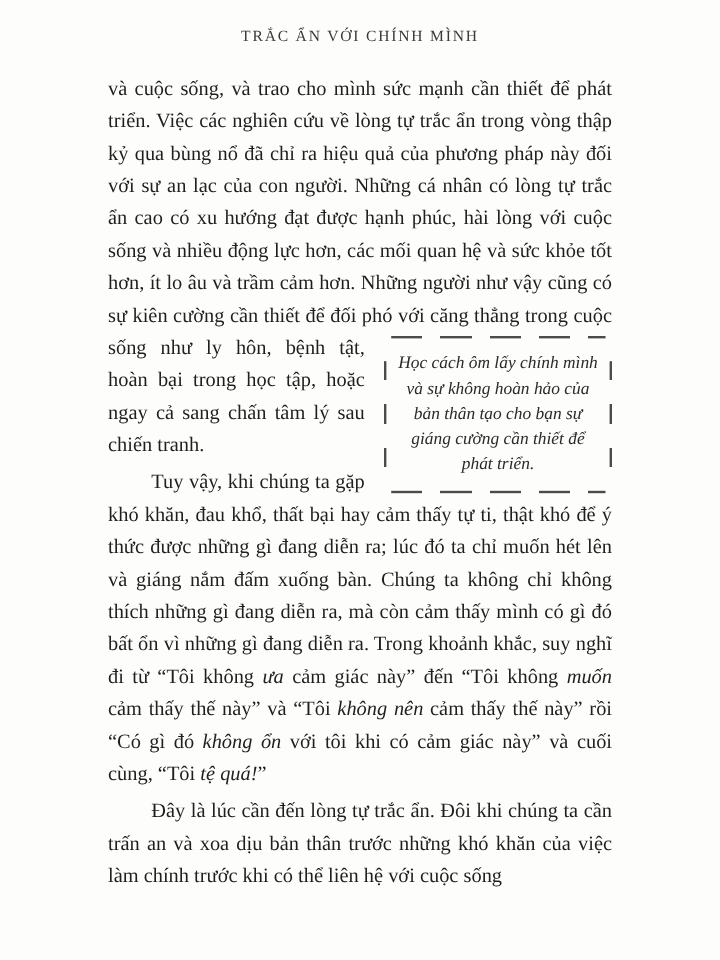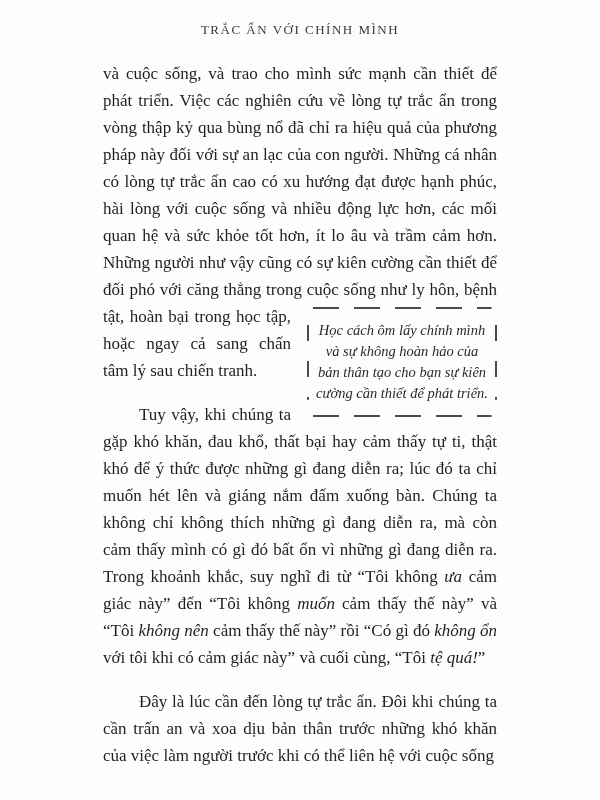--- a/index.html
+++ b/index.html
@@ -24,21 +24,21 @@
     letter-spacing: 1.5px;
     color: #3a3a3a;
   }
   .body-text {
     margin: 22px 86px 0 86px;
     font-size: 17px;
     line-height: 27px;
     text-align: justify;
   }
   .para {
-    margin: 17px;
+    margin: 4px;
     font-family: Liberation Serif, serif;
   }
   .para.indent {
     text-indent: 36px;
   }
   em {
     font-style: italic;
   }
   .pullquote {
     display: block;
@@ -77,23 +77,23 @@
 </head>
 <body>
 
 <main class="page">
   <header class="running-head">TRẮC ẨN VỚI CHÍNH MÌNH</header>
 
   <section class="body-text">
     <p class="para">
       <span>và cuộc sống, và trao cho mình sức mạnh cần thiết để phát triển. Việc các nghiên cứu về lòng tự trắc ẩn trong vòng thập kỷ qua bùng nổ đã chỉ ra hiệu quả của phương pháp này đối với sự an lạc của con người. Những cá nhân có lòng tự trắc ẩn cao có xu hướng đạt được hạnh phúc, hài lòng với cuộc sống và nhiều động lực hơn, các mối quan hệ và sức khỏe tốt hơn, ít lo âu và trầm cảm hơn. Những người như vậy cũng có sự kiên cường cần thiết để đối phó với căng thẳng trong cuộc sống như ly hôn,</span>
       <span class="pullquote">
-        <span class="pullquote-text">Học cách ôm lấy chính mình và sự không hoàn hảo của bản thân tạo cho bạn sự kiên cường cần thiết để phát triển.</span>
+        <span class="pullquote-text">Học cách ôm lấy chính mình và sự không hoàn hảo của bản thân tạo cho bạn sự giáng cường cần thiết để phát triển.</span>
       </span>
       <span>bệnh tật, hoàn bại trong học tập, hoặc ngay cả sang chấn tâm lý sau chiến tranh.</span>
     </p>
 
     <p class="para indent"><span>Tuy vậy, khi chúng ta gặp khó khăn, đau khổ, thất bại hay cảm thấy tự ti, thật khó để ý thức được những gì đang diễn ra; lúc đó ta chỉ muốn hét lên và giáng nắm đấm xuống bàn. Chúng ta không chỉ không thích những gì đang diễn ra, mà còn cảm thấy mình có gì đó bất ổn vì những gì đang diễn ra. Trong khoảnh khắc, suy nghĩ đi từ “Tôi không </span><em>ưa</em><span> cảm giác này” đến “Tôi không </span><em>muốn</em><span> cảm thấy thế này” và “Tôi </span><em>không nên</em><span> cảm thấy thế này” rồi “Có gì đó </span><em>không ổn</em><span> với tôi khi có cảm giác này” và cuối cùng, “Tôi </span><em>tệ quá!</em><span>”</span></p>
 
-    <p class="para indent">Đây là lúc cần đến lòng tự trắc ẩn. Đôi khi chúng ta cần trấn an và xoa dịu bản thân trước những khó khăn của việc làm người trước khi có thể liên hệ với cuộc sống</p>
+    <p class="para indent">Đây là lúc cần đến lòng tự trắc ẩn. Đôi khi chúng ta cần trấn an và xoa dịu bản thân trước những khó khăn của việc làm chính trước khi có thể liên hệ với cuộc sống</p>
   </section>
 
 </main>
 
 </body></html>

